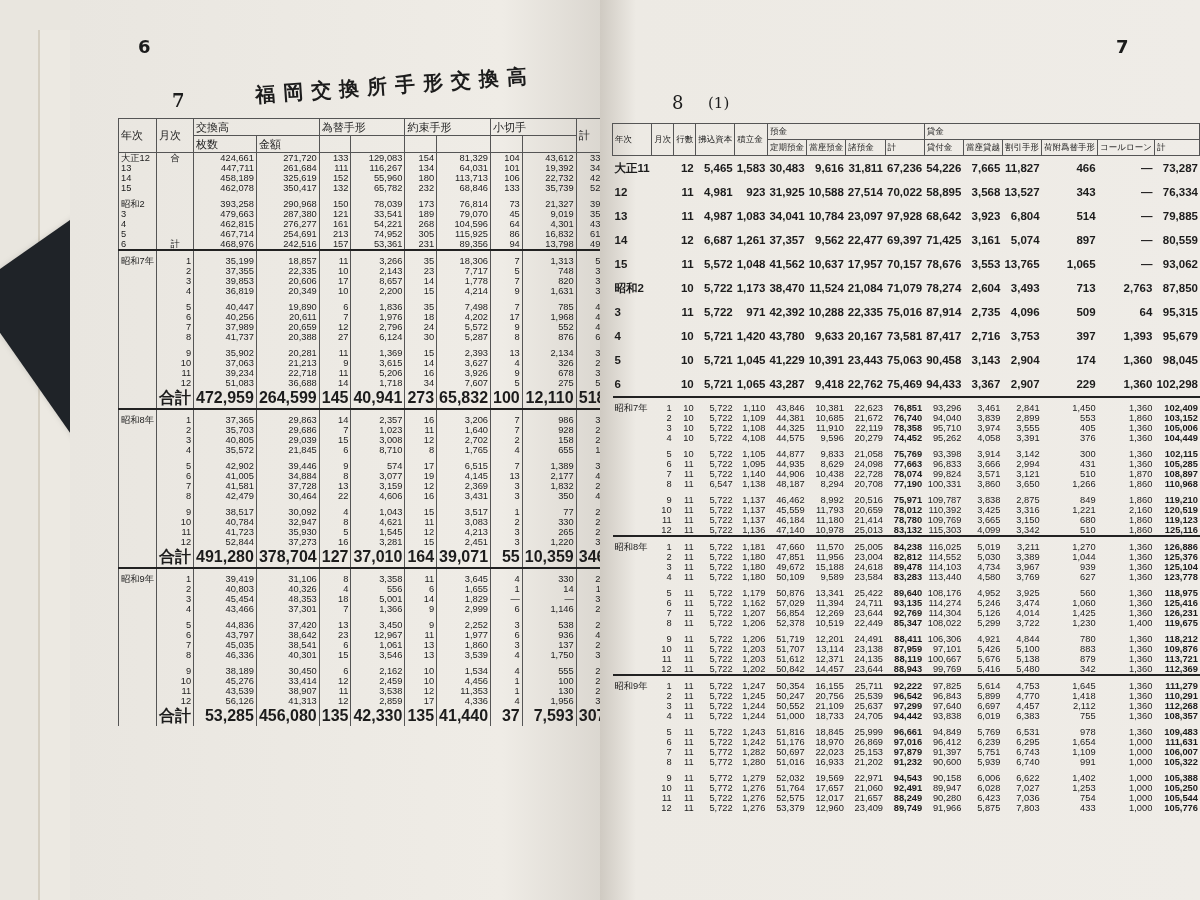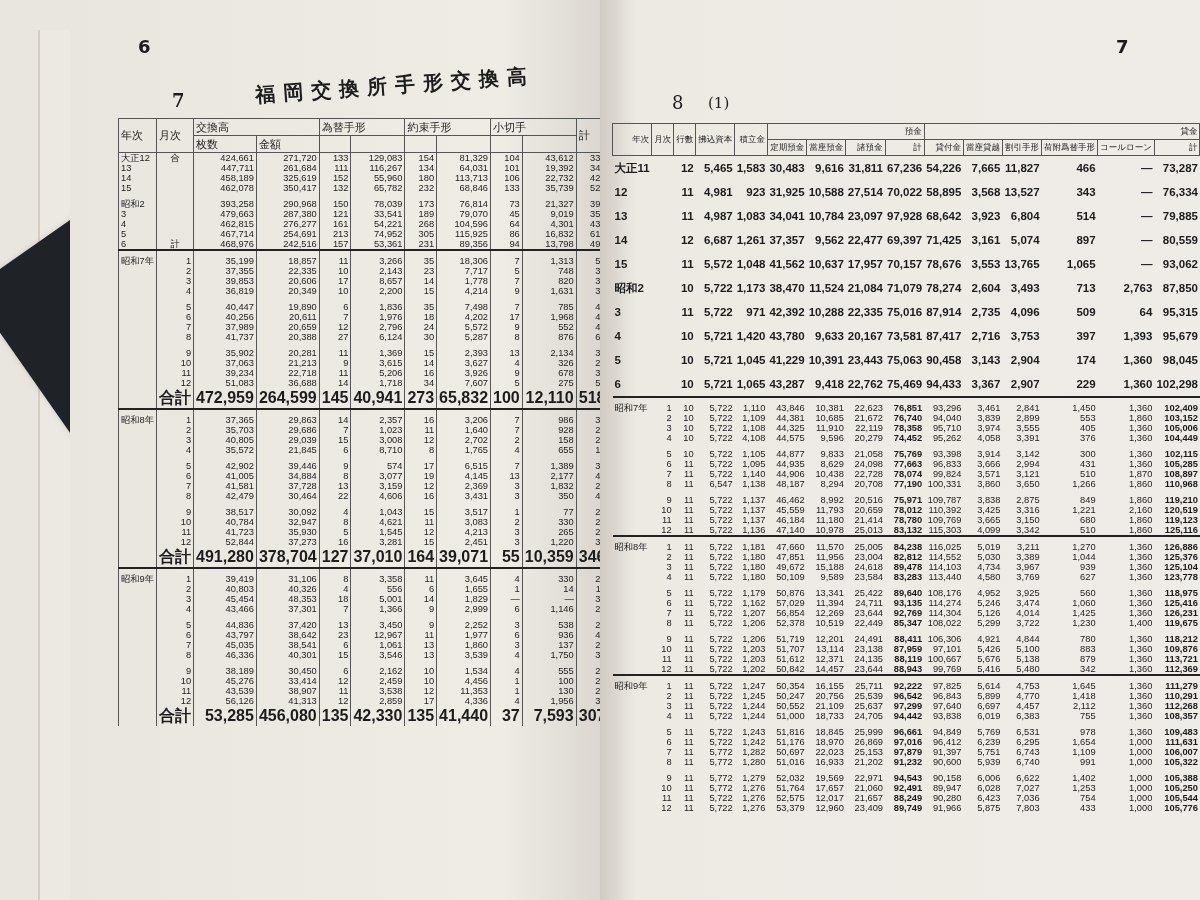--- a/index.html
+++ b/index.html
@@ -12,21 +12,21 @@
 .pr{left:600px;width:600px;background:linear-gradient(90deg,#cfcac2 0%,#edeae4 6%,#efece7 100%)}
 .pnum{position:absolute;font-family:"DejaVu Sans",sans-serif;font-weight:bold;font-size:18px}
 .title{position:absolute;font-family:"DejaVu Serif",serif;font-size:20px;letter-spacing:8px;font-weight:bold}
 .tno{position:absolute;font-family:"DejaVu Serif",serif;font-size:18px;font-weight:bold}
 table{border-collapse:collapse;position:absolute}
 td,th{font-family:"Liberation Sans Narrow","Liberation Sans",sans-serif;text-align:right;white-space:nowrap;padding:0 2px}
 .lt td{font-size:9.3px;line-height:10px;height:10px}
 .lt th{font-size:11px;font-weight:normal;text-align:left;border:1px solid #555;height:17px}
 .lt .vl{border-left:1px solid #555}
 .rt td{font-size:9.3px;line-height:10px;height:10px}
-.rt th{font-size:8.5px;font-weight:normal;text-align:right;border:1px solid #555;height:16px;line-height:9px}
+.rt th{font-size:8.5px;font-weight:normal;text-align:left;border:1px solid #555;height:16px;line-height:9px}
 .big td{font-size:11.5px;font-weight:bold;line-height:24px;height:24px}
 .gap td{height:6px}
 .sep td{border-top:2px solid #222;height:6px}
 .tot td{font-weight:bold;font-size:16px;height:20px;line-height:20px}
 .yr{text-align:left!important;font-size:9px}
 .ctr{text-align:center!important}
 .bold{font-weight:bold;font-size:11px}
 </style>
 </head>
 <body>

